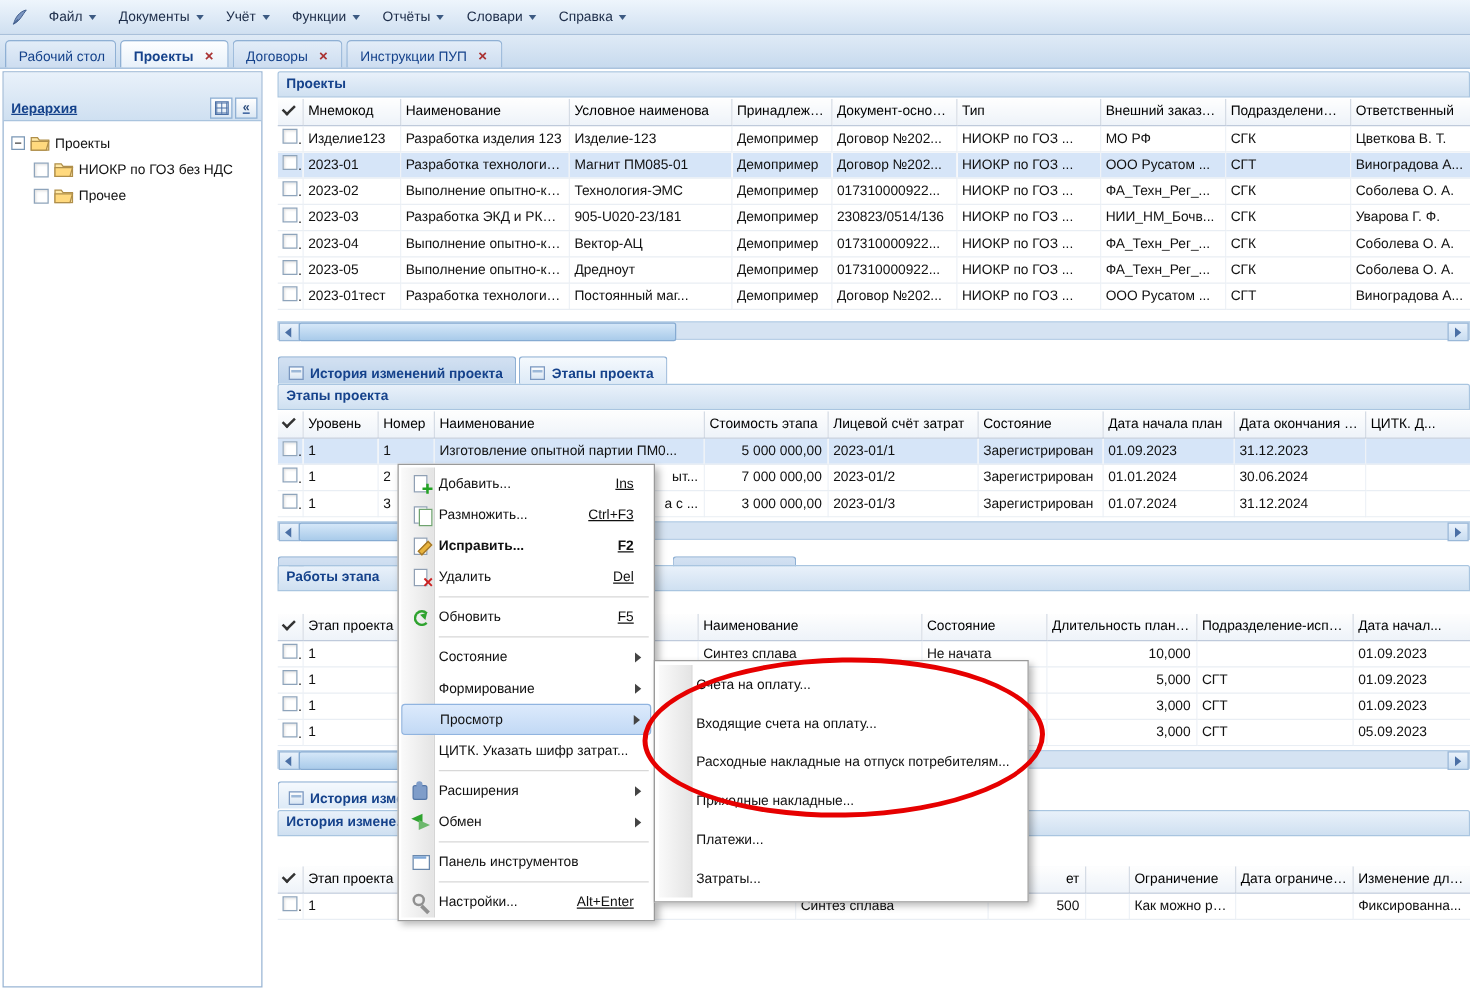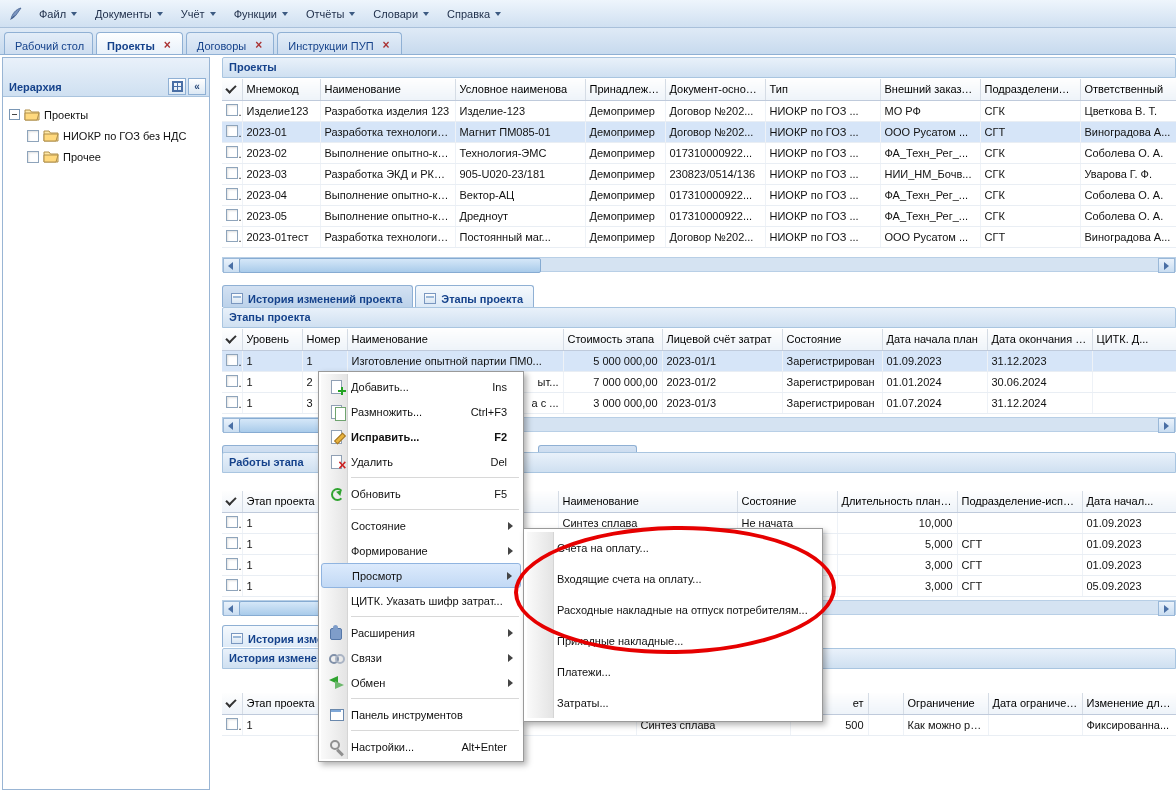--- a/index.html
+++ b/index.html
@@ -22,21 +22,21 @@
     display:flex;align-items:center;gap:6px;white-space:nowrap;margin-top:36px;}
   .tab.active{background:linear-gradient(#fdfeff,#e8f1fa);font-weight:bold;}
   .tab-close{width:13px;height:13px;line-height:12px;text-align:center;color:#a33;font-weight:bold;font-size:12px;}
   .tab-close::before{content:"×";}
 
   
   .sidebar{position:absolute;left:2px;top:57px;width:208px;height:733px;box-sizing:border-box;
     background:#fff;border:1px solid #99b5d4;}
   .sidebar-header{height:39px;box-sizing:border-box;background:linear-gradient(#e9f1fa,#cfe0f1);
     border-bottom:1px solid #aac4de;color:#15428b;font-weight:bold;padding:19px 3px 0 6px;
-    display:flex;justify-content:space-between;align-items:center;}
+    display:flex;justify-content:space-between;align-items:center;text-decoration:underline;}
   .side-icons{display:flex;gap:2px;}
   .side-btn{width:16px;height:15px;border:1px solid #8fb0d4;background:linear-gradient(#fff,#dcE8f4);
     display:inline-flex;align-items:center;justify-content:center;color:#2a4a7a;font-weight:bold;font-size:10px;}
   .grid-glyph{width:9px;height:9px;border:1px solid #4a6fa5;
     background-image:linear-gradient(#4a6fa5 1px,transparent 1px),linear-gradient(90deg,#4a6fa5 1px,transparent 1px);
     background-size:4px 4px;}
   .tree{padding-top:7px;}
   .tree-row{height:21px;display:flex;align-items:center;gap:4px;padding-left:6px;white-space:nowrap;}
   .tree-row.lvl1{padding-left:24px;}
   .expander{width:11px;height:11px;box-sizing:border-box;border:1px solid #7a97b5;background:#fff;position:relative;flex:none;}
@@ -90,21 +90,21 @@
   .hs-thumb{position:absolute;left:16px;top:0;height:13px;background:linear-gradient(#d5e7f8,#a9cbea);
     border:1px solid #86abd2;border-radius:2px;}
 
   
   .context-menu{position:absolute;left:318px;top:371px;width:206px;box-sizing:border-box;background:#fff;
     border:1px solid #9a9a9a;box-shadow:3px 3px 6px rgba(0,0,0,.3);padding:2px;z-index:50;}
   .context-menu::before{content:"";position:absolute;left:2px;top:2px;bottom:2px;width:26px;
     background:linear-gradient(to right,#fafafa,#e4e4e4);border-right:1px solid #d5d5d5;}
   .cm-item{position:relative;height:25px;display:flex;align-items:center;padding-right:14px;color:#111;white-space:nowrap;}
   .cm-ico{width:30px;flex:none;display:inline-flex;align-items:center;justify-content:center;position:relative;z-index:1;}
-  .cm-shortcut{margin-left:auto;padding-left:10px;}
+  .cm-shortcut{margin-left:auto;padding-left:10px;text-decoration:underline;}
   .cm-item.bold{font-weight:bold;}
   .cm-item.highlighted{background:linear-gradient(#dceafc,#c2d9f5);border:1px solid #90b4e0;border-radius:3px;height:23px;}
   .cm-arrow{position:absolute;right:4px;width:0;height:0;border:4px solid transparent;border-left:5px solid #444;}
   .cm-sep{height:1px;background:#d8d8d8;margin:3px 2px 3px 30px;position:relative;z-index:1;}
 
   
   .submenu{position:absolute;left:523px;top:528px;width:300px;box-sizing:border-box;background:#fff;
     border:1px solid #9a9a9a;box-shadow:3px 3px 6px rgba(0,0,0,.3);padding:3px;z-index:60;}
   .submenu::before{content:"";position:absolute;left:3px;top:3px;bottom:3px;width:26px;
     background:linear-gradient(to right,#fafafa,#e4e4e4);border-right:1px solid #d5d5d5;}
@@ -642,27 +642,20 @@
       <div class="cm-sep"></div>
       <div class="cm-item">
         <span class="cm-ico">
           <span class="mi extensions-icon"></span>
         </span>
         <span class="cm-label">Расширения</span>
         <span class="cm-arrow"></span>
       </div>
       <div class="cm-item">
         <span class="cm-ico">
-          <span class="mi links-icon"></span>
-        </span>
-        <span class="cm-label">Связи</span>
-        <span class="cm-arrow"></span>
-      </div>
-      <div class="cm-item">
-        <span class="cm-ico">
           <span class="mi exchange-icon"></span>
         </span>
         <span class="cm-label">Обмен</span>
         <span class="cm-arrow"></span>
       </div>
       <div class="cm-sep"></div>
       <div class="cm-item">
         <span class="cm-ico">
           <span class="mi toolbar-icon"></span>
         </span>

